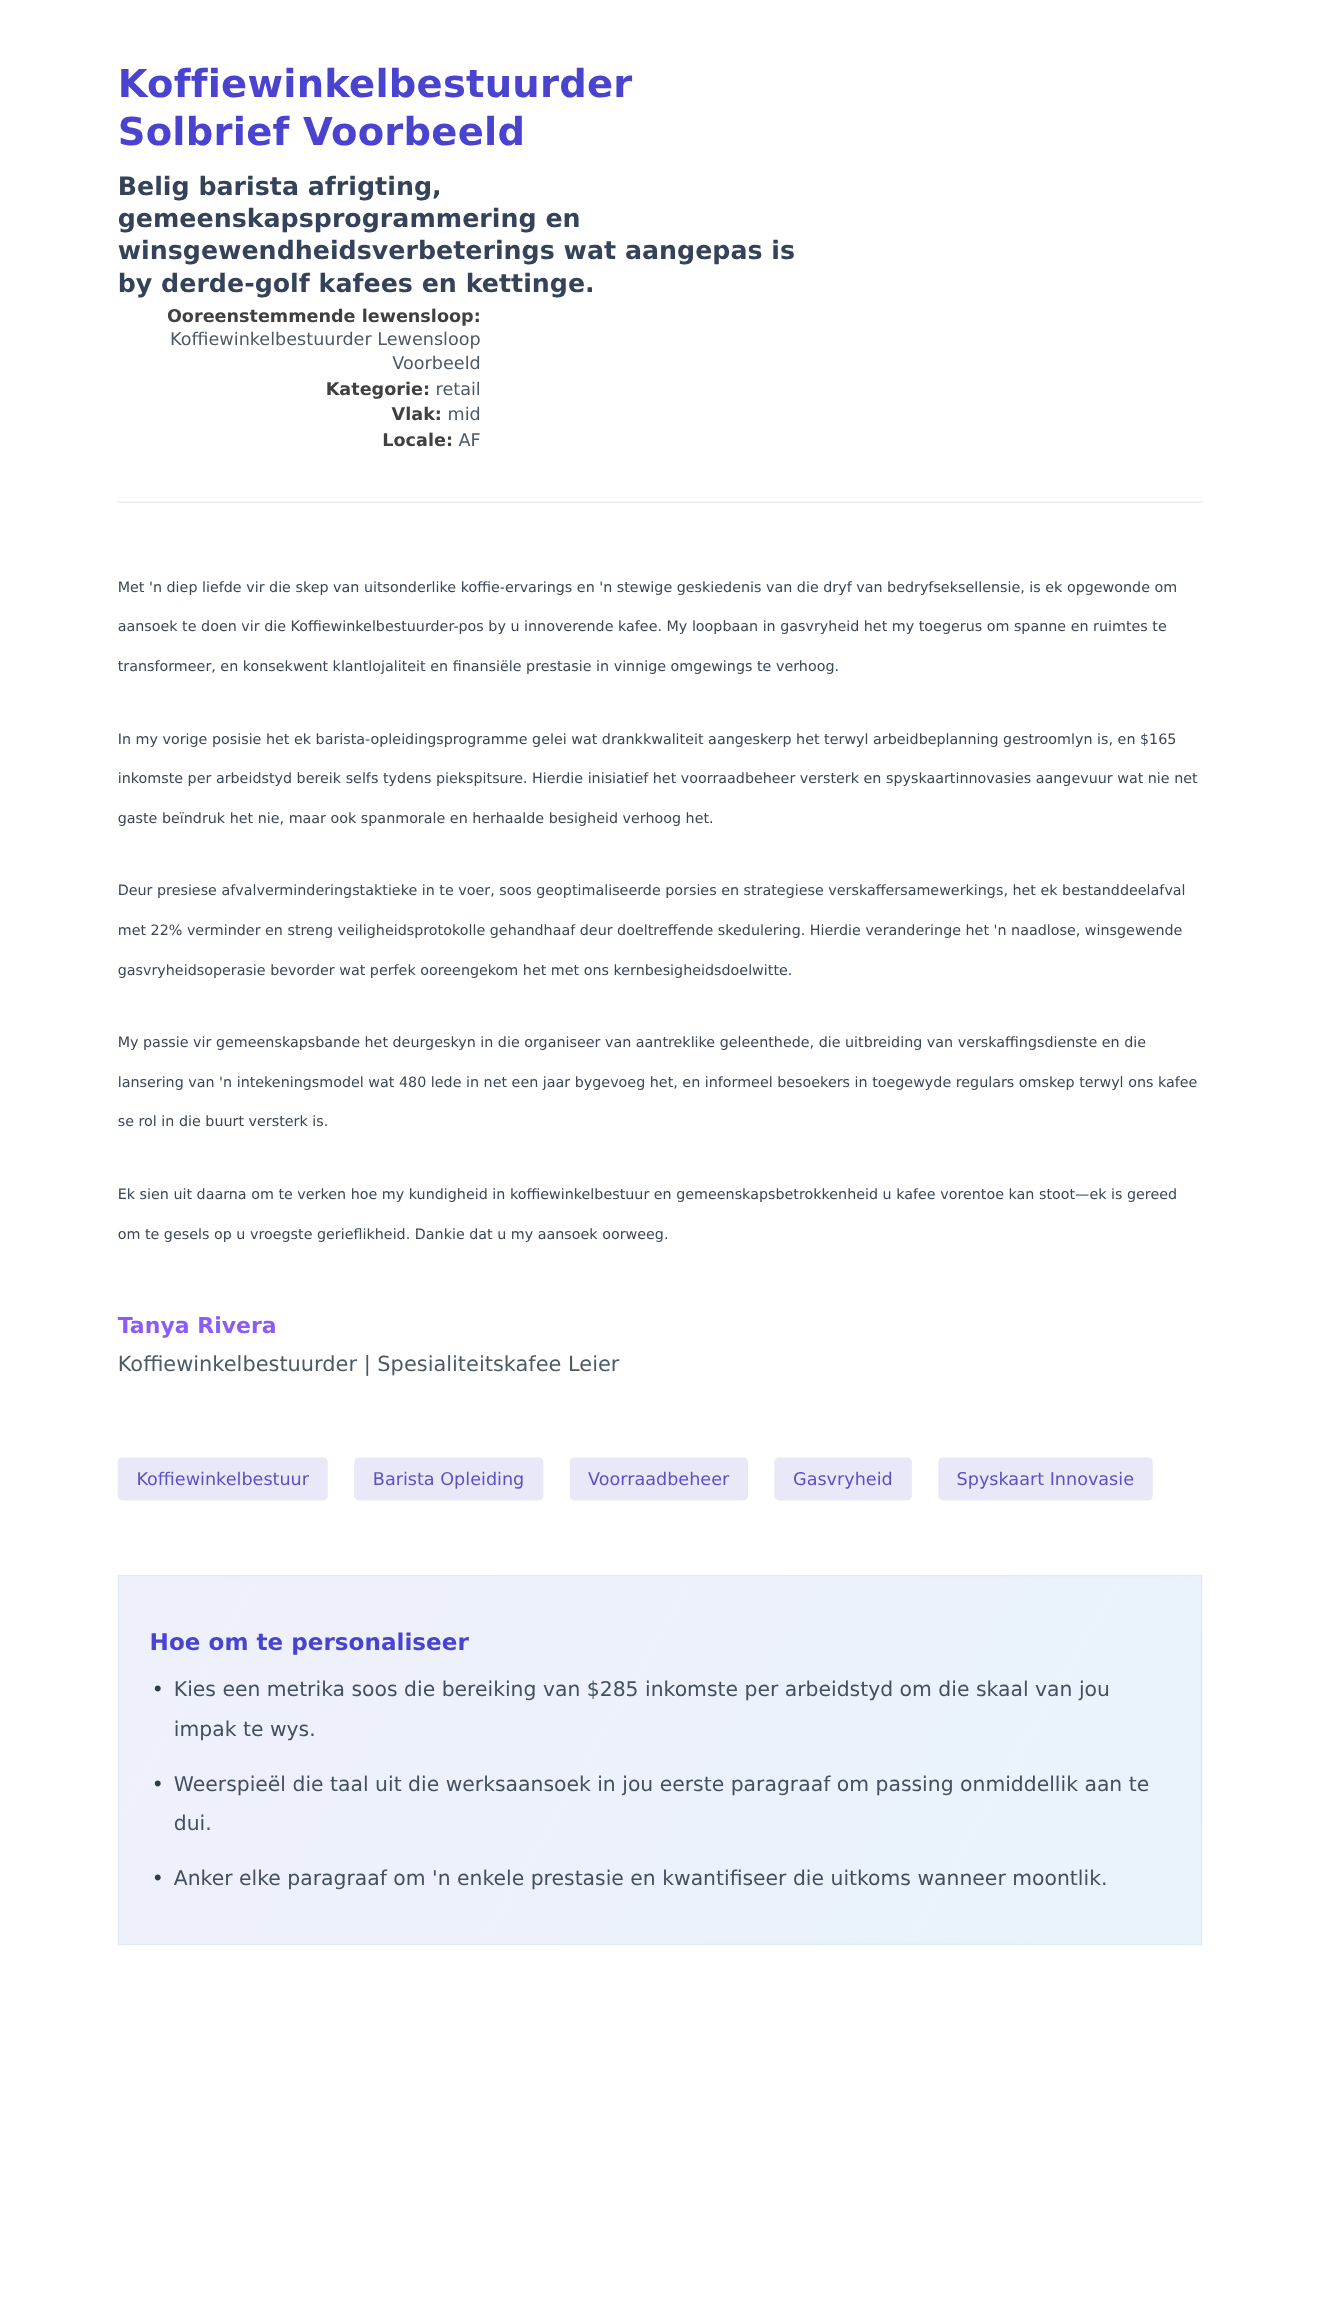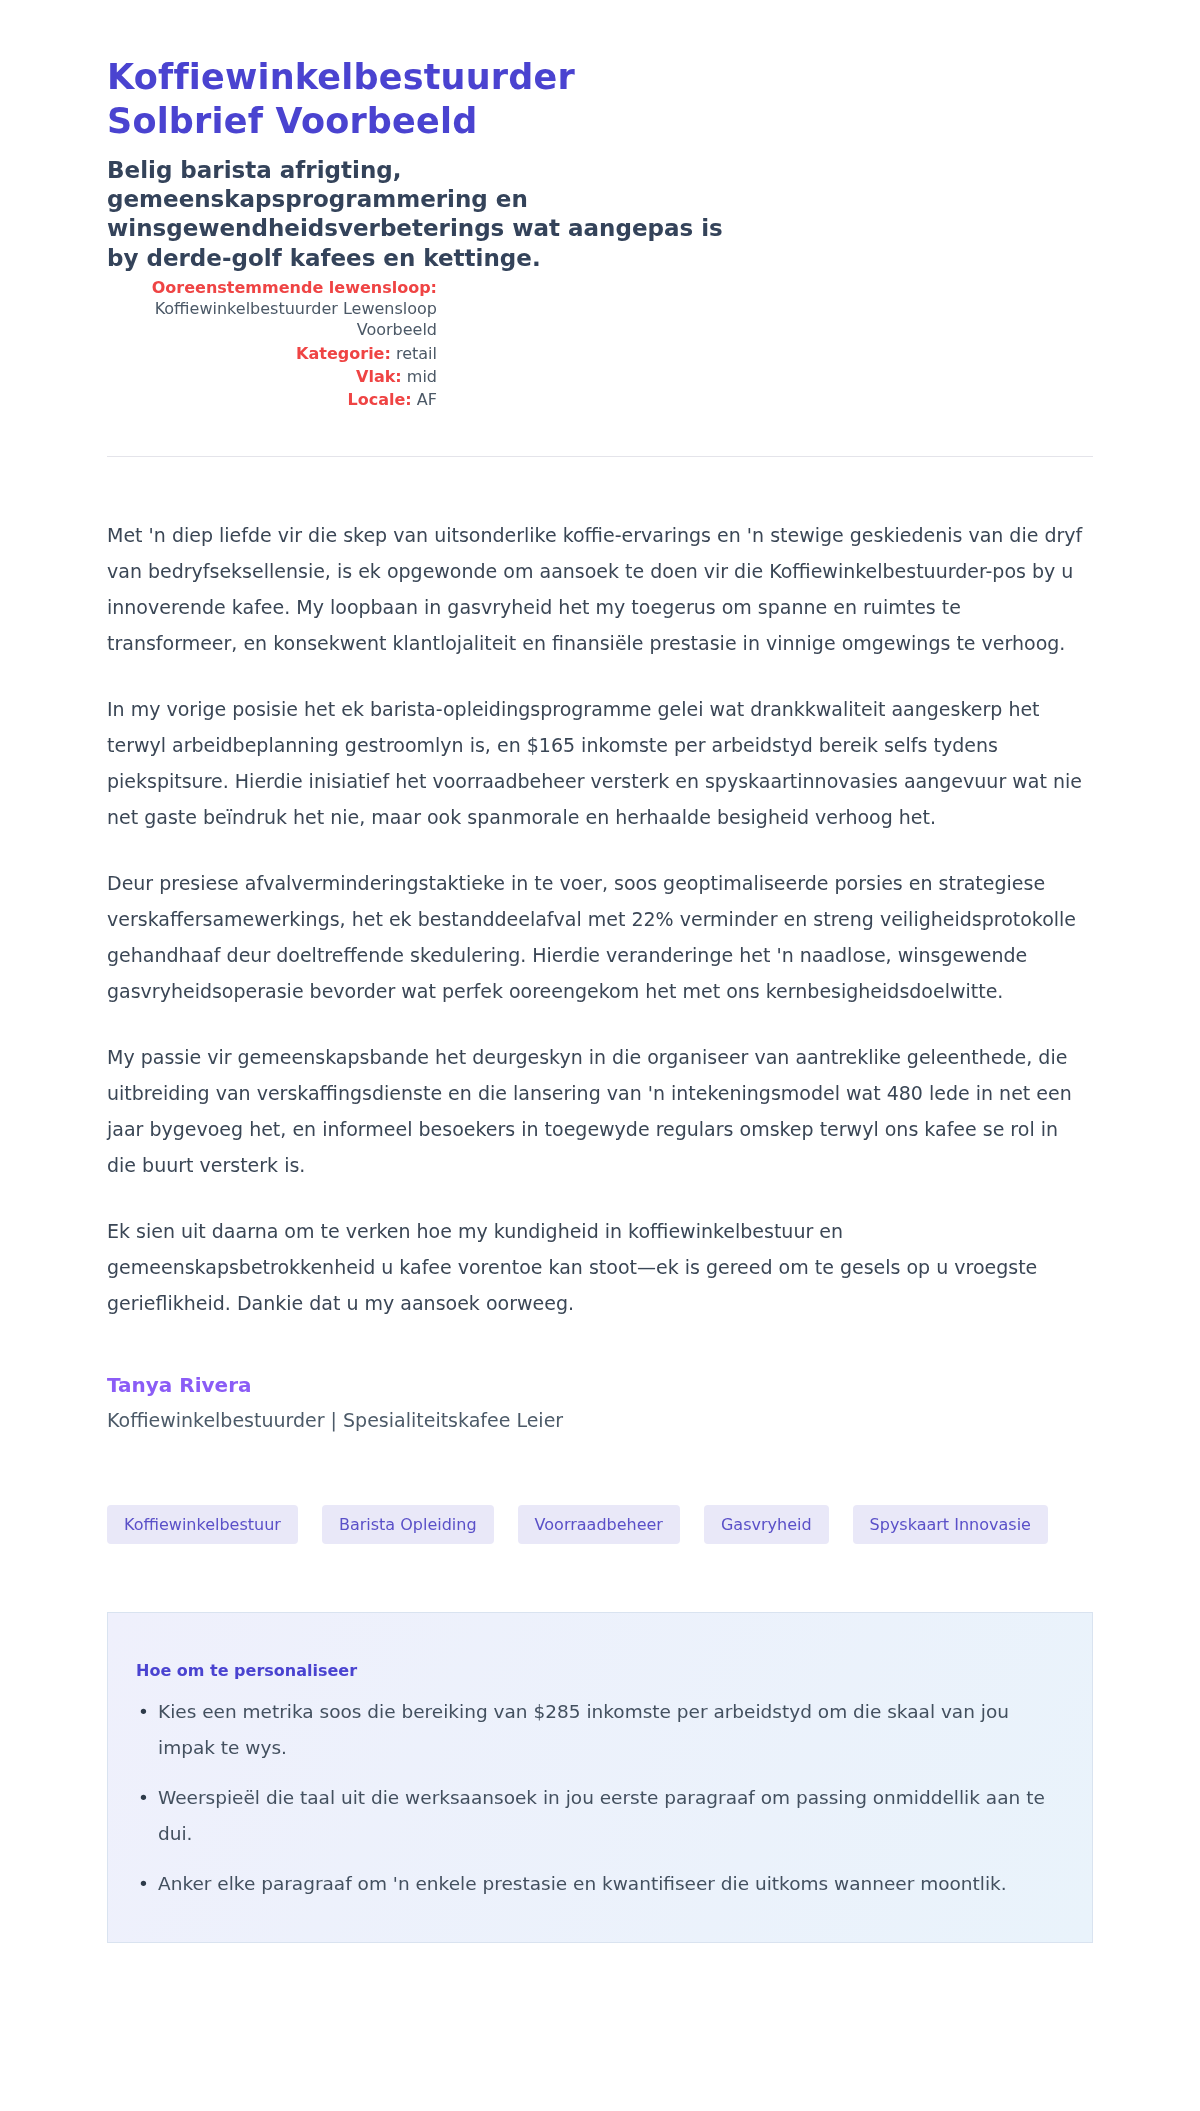--- a/index.html
+++ b/index.html
@@ -50,38 +50,38 @@
   .header-meta{
     width:330px;
     text-align:right;
     font-size:16px;
     line-height:1.32;
     color:var(--muted);
     padding-top:4px;
   }
   .header-meta .label{
     font-weight:700;
-    color:#ef4444;
+    color:#404040;
   }
   .meta-block{margin-bottom:2px;}
   
   .divider{
     border:none;
     border-top:1px solid var(--divider);
     margin-top:44px;
   }
   
   .letter{margin-top:60px;}
   .greeting{
     color:var(--accent);
     font-weight:700;
     font-size:20px;
   }
   .letter p.body-par{
-    font-size:19px;
+    font-size:13px;
     line-height:36px;
     color:var(--body-text);
     margin-top:30px;
     margin-bottom:0;
   }
   
   .signature{margin-top:52px;}
   .sig-name{
     font-size:20px;
     font-weight:700;
@@ -110,21 +110,21 @@
   
   .tips-box{
     margin-top:68px;
     margin-bottom:66px;
     border:1px solid var(--box-border);
     background:linear-gradient(120deg,#eff0fc 0%,#e9f3fb 100%);
     padding:48px 30px 40px 28px;
   }
   .tips-title{
     color:var(--accent);
-    font-size:16px;
+    font-size:21px;
     font-weight:700;
     margin-bottom:14px;
   }
   .tips-list{
     list-style:none;
   }
   .tips-list li{
     position:relative;
     padding-left:22px;
     font-size:18.5px;

